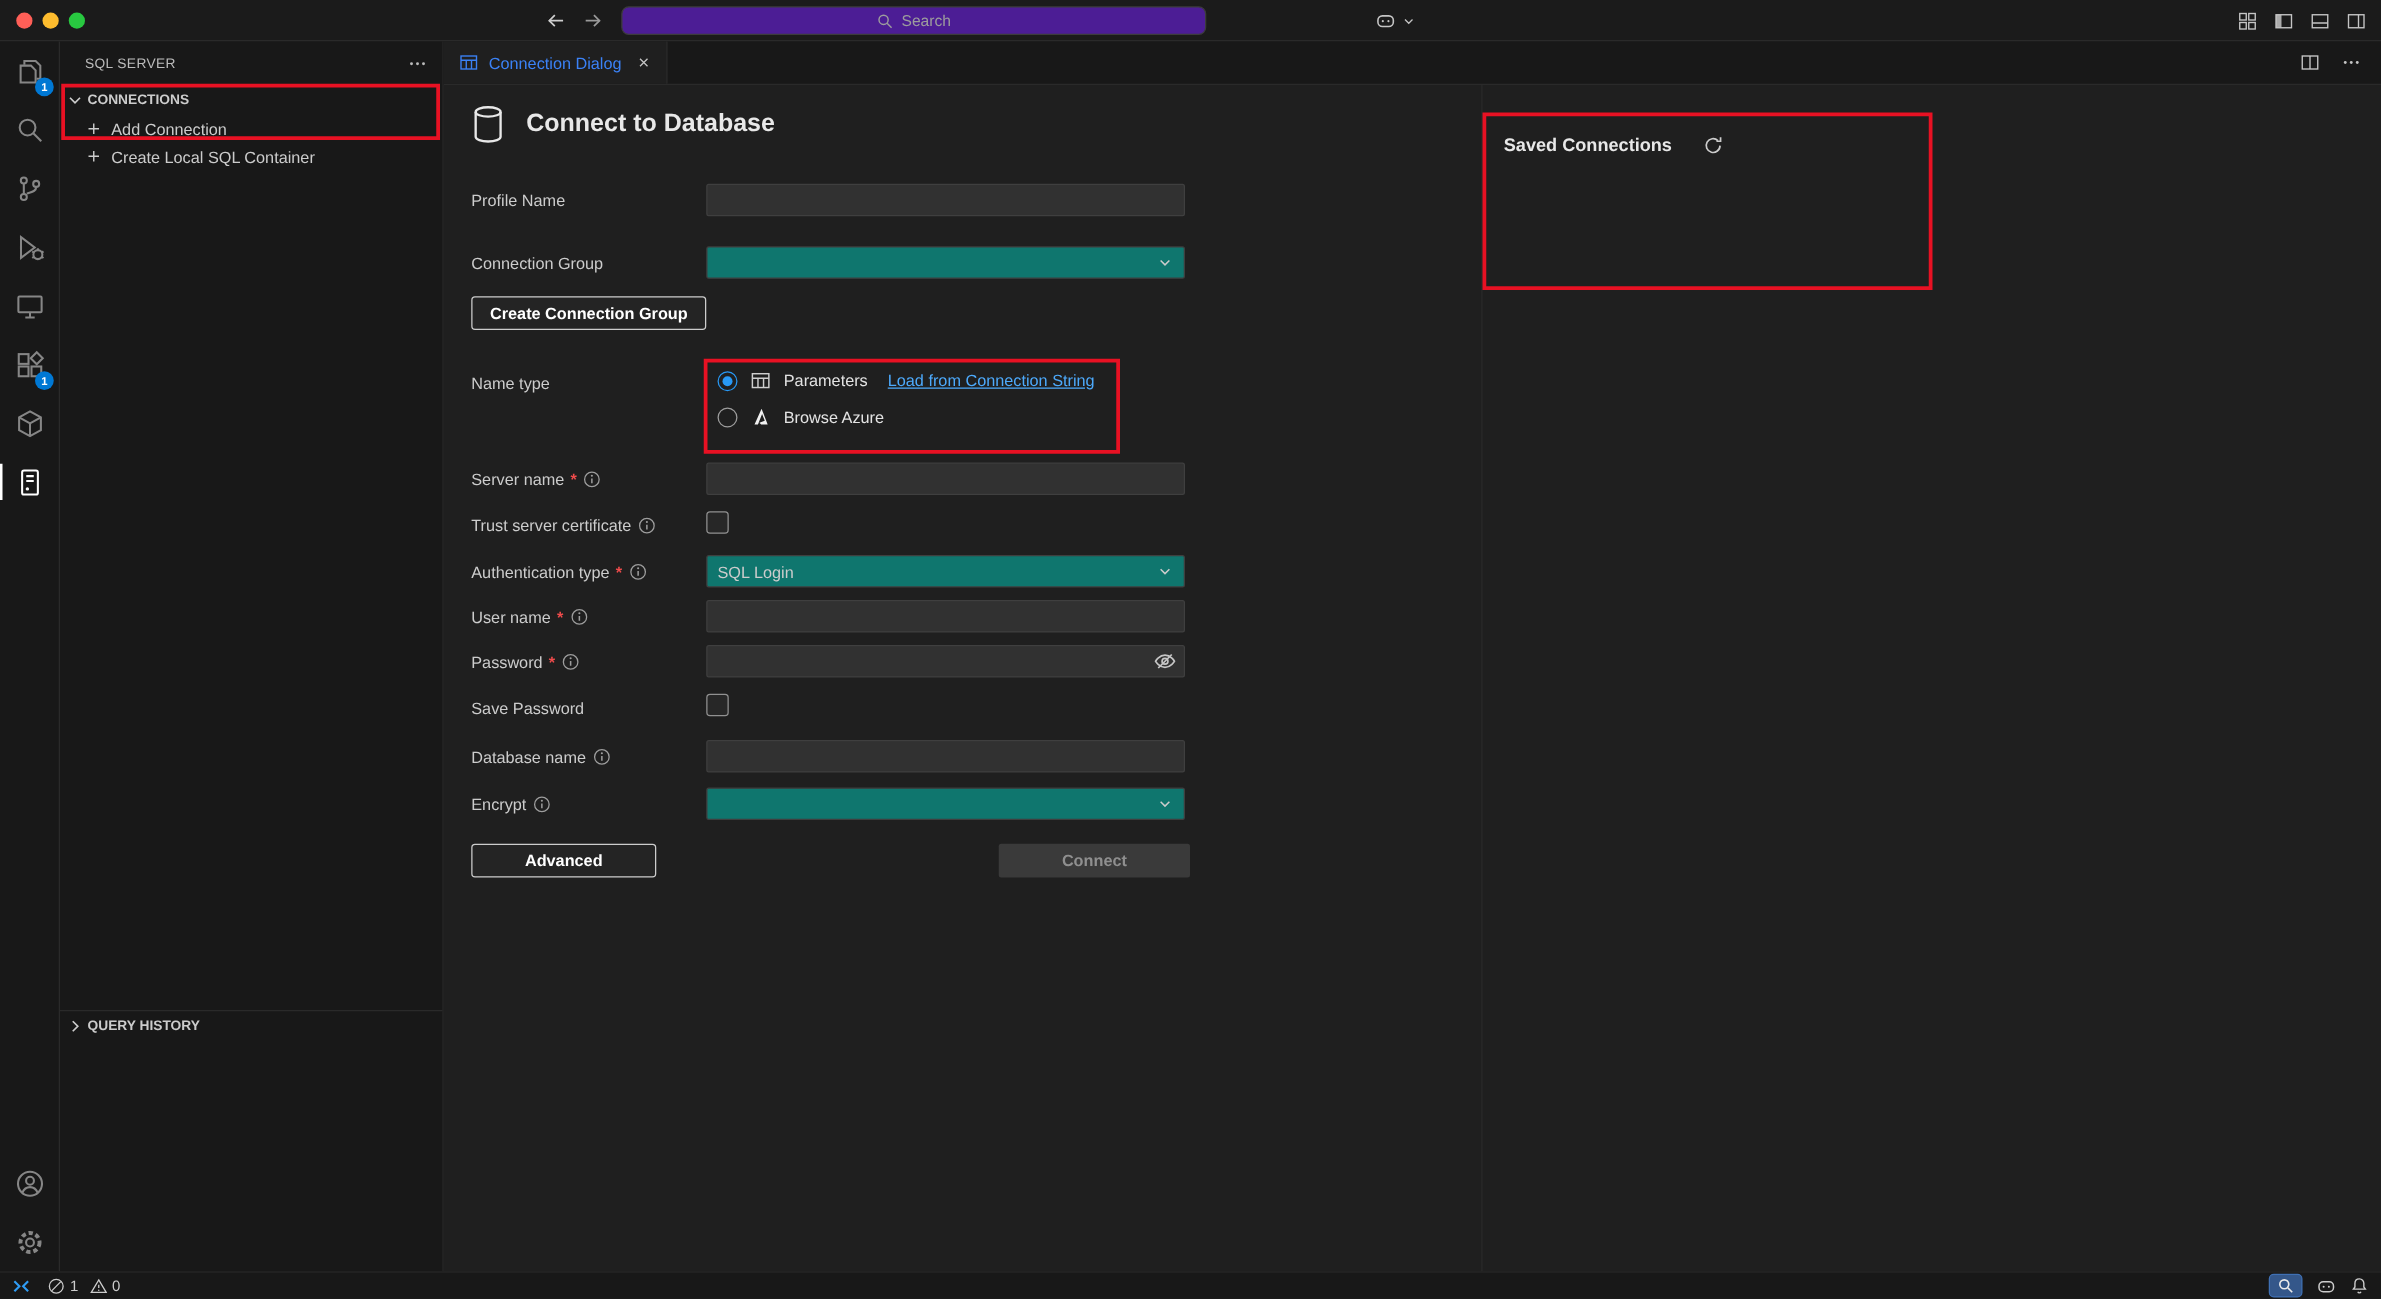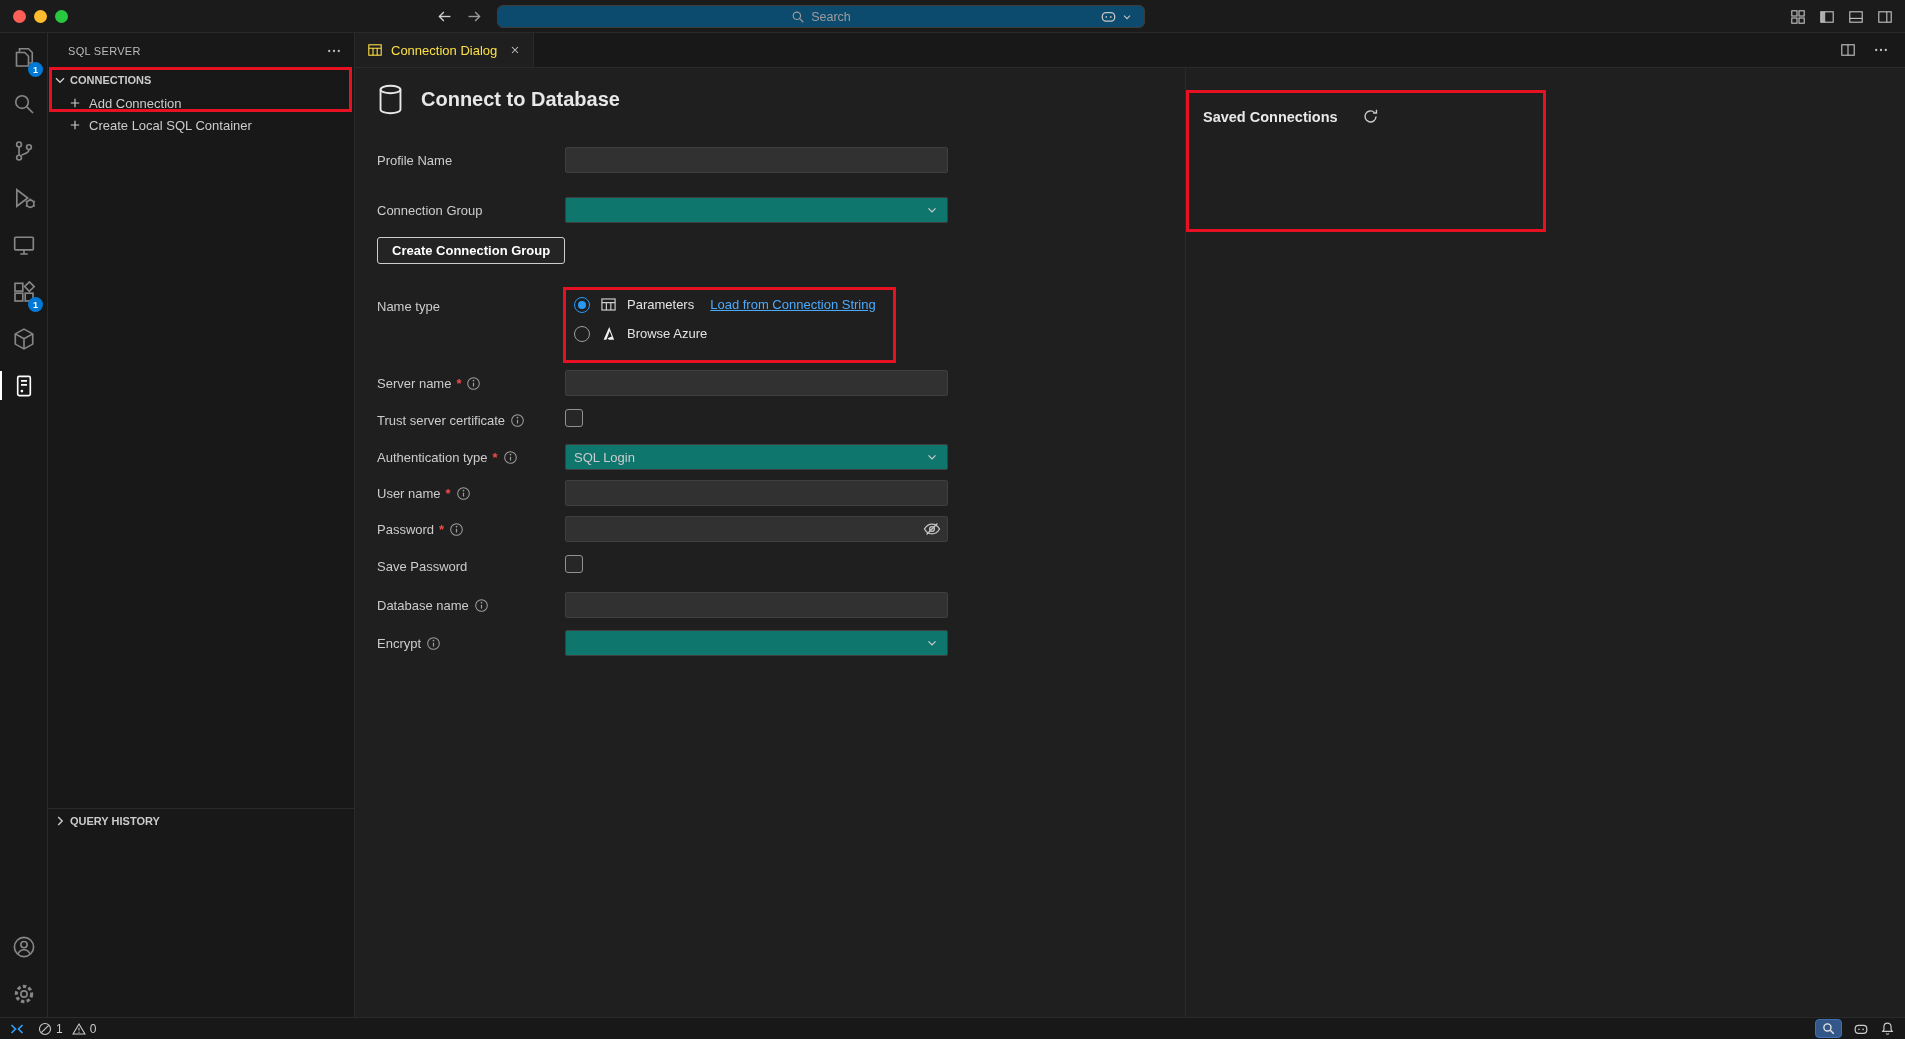--- a/index.html
+++ b/index.html
@@ -8,21 +8,21 @@
   svg { display:block; }
   .icon { flex:none; display:inline-flex; }
 
   
   .titlebar { position:relative; height:33px; background:#1b1b1b; border-bottom:1px solid #2a2a2a; }
   .traffic { position:absolute; left:13px; top:10px; display:flex; gap:8px; }
   .traffic span { width:13px; height:13px; border-radius:50%; }
   .tl-red{background:#ff5f57}.tl-yellow{background:#febc2e}.tl-green{background:#28c840}
   .nav-arrows { position:absolute; left:436px; top:0; height:33px; display:flex; align-items:center; gap:13px; color:#cfcfcf; }
   .nav-arrows .fwd { color:#9a9a9a; }
-  .searchbox { position:absolute; left:497px; top:5px; width:648px; height:23px; background:#0c4a6e; border:1px solid #3c3c3c; border-radius:6px; display:flex; align-items:center; justify-content:center; gap:6px; color:#9d9d9d; font-size:12.5px; cursor:pointer; }
+  .searchbox { position:absolute; left:497px; top:5px; width:468px; height:23px; background:#4c1d95; border:1px solid #3c3c3c; border-radius:6px; display:flex; align-items:center; justify-content:center; gap:6px; color:#9d9d9d; font-size:12.5px; cursor:pointer; }
   .copilot-chip { position:absolute; left:1100px; top:0; height:33px; display:flex; align-items:center; gap:4px; color:#c5c5c5; cursor:pointer; }
   .tb-right { position:absolute; right:12px; top:0; height:33px; display:flex; align-items:center; gap:13px; color:#c5c5c5; }
 
   
   .main { display:flex; height:984px; }
   .activitybar { width:48px; background:#181818; border-right:1px solid #2a2a2a; display:flex; flex-direction:column; }
   .ab-item { position:relative; height:47px; display:flex; align-items:center; justify-content:center; color:#868686; cursor:pointer; }
   .ab-item.active { color:#ffffff; }
   .ab-item.active::before { content:""; position:absolute; left:0; top:9px; bottom:9px; width:2px; background:#ffffff; }
   .ab-spacer { flex:1; }
@@ -30,21 +30,21 @@
 
   .sidebar { width:307px; background:#181818; border-right:1px solid #2a2a2a; display:flex; flex-direction:column; }
   .sidebar-header { height:35px; display:flex; align-items:center; padding:0 12px 0 20px; font-size:11px; color:#bbbbbb; letter-spacing:.3px; }
   .sidebar-header .grow { flex:1; }
   .section-header { height:24px; display:flex; align-items:center; gap:2px; padding-left:4px; font-size:11px; font-weight:700; color:#cccccc; cursor:pointer; }
   .tree-item { height:22px; display:flex; align-items:center; gap:7px; padding-left:20px; font-size:13px; color:#cccccc; cursor:pointer; }
   .sidebar-bottom { margin-top:auto; margin-bottom:184px; border-top:1px solid #2a2a2a; }
 
   .editor-region { flex:1; display:flex; flex-direction:column; background:#1f1f1f; }
   .tabbar { height:35px; background:#181818; border-bottom:1px solid #2a2a2a; display:flex; align-items:stretch; }
-  .tab { display:flex; align-items:center; gap:8px; padding:0 12px; background:#1f1f1f; border-right:1px solid #2a2a2a; color:#fde047; font-size:13px; cursor:pointer; }
+  .tab { display:flex; align-items:center; gap:8px; padding:0 12px; background:#1f1f1f; border-right:1px solid #2a2a2a; color:#3b82f6; font-size:13px; cursor:pointer; }
   .tab-close { color:#c5c5c5; margin-left:4px; }
   .tab-actions { margin-left:auto; display:flex; align-items:center; gap:17px; padding-right:16px; color:#c5c5c5; }
 
   .editor-content { flex:1; display:flex; }
   .form-area { flex:1; padding:16px 0 0 22px; }
   .dialog-header { display:flex; align-items:center; gap:17px; color:#e8e8e8; }
   .dialog-title { font-size:20px; font-weight:700; color:#e8e8e8; }
   .form { margin-top:32px; width:575px; }
   .frow { display:flex; align-items:center; min-height:26px; }
   .frow.top { align-items:flex-start; }
@@ -535,20 +535,24 @@
                 <span></span>
                 <span class="icon">
                     <svg width="14" height="14" viewBox="0 0 16 16" fill="none" stroke="currentColor" stroke-width="1.4">
                       <path d="M4 6.2l4 4 4-4"></path>
                     </svg>
                   </span>
               </div>
             </div>
           </div>
 
+          <div class="frow" style="justify-content:space-between">
+            <button class="btn-secondary" style="min-width:148px">Advanced</button>
+            <button class="btn-disabled" disabled="">Connect</button>
+          </div>
         </div>
       </div>
 
       <div class="connections-panel">
         <div class="cp-row">
           <span class="cp-title">Saved Connections</span>
           <span class="icon cp-refresh">
               <svg width="17" height="17" viewBox="0 0 16 16" fill="none" stroke="currentColor" stroke-width="1.3">
                 <path d="M13.2 8A5.2 5.2 0 1 1 11.6 4.2"></path>
                 <path d="M13.6 1.6v3.1h-3.1"></path>

